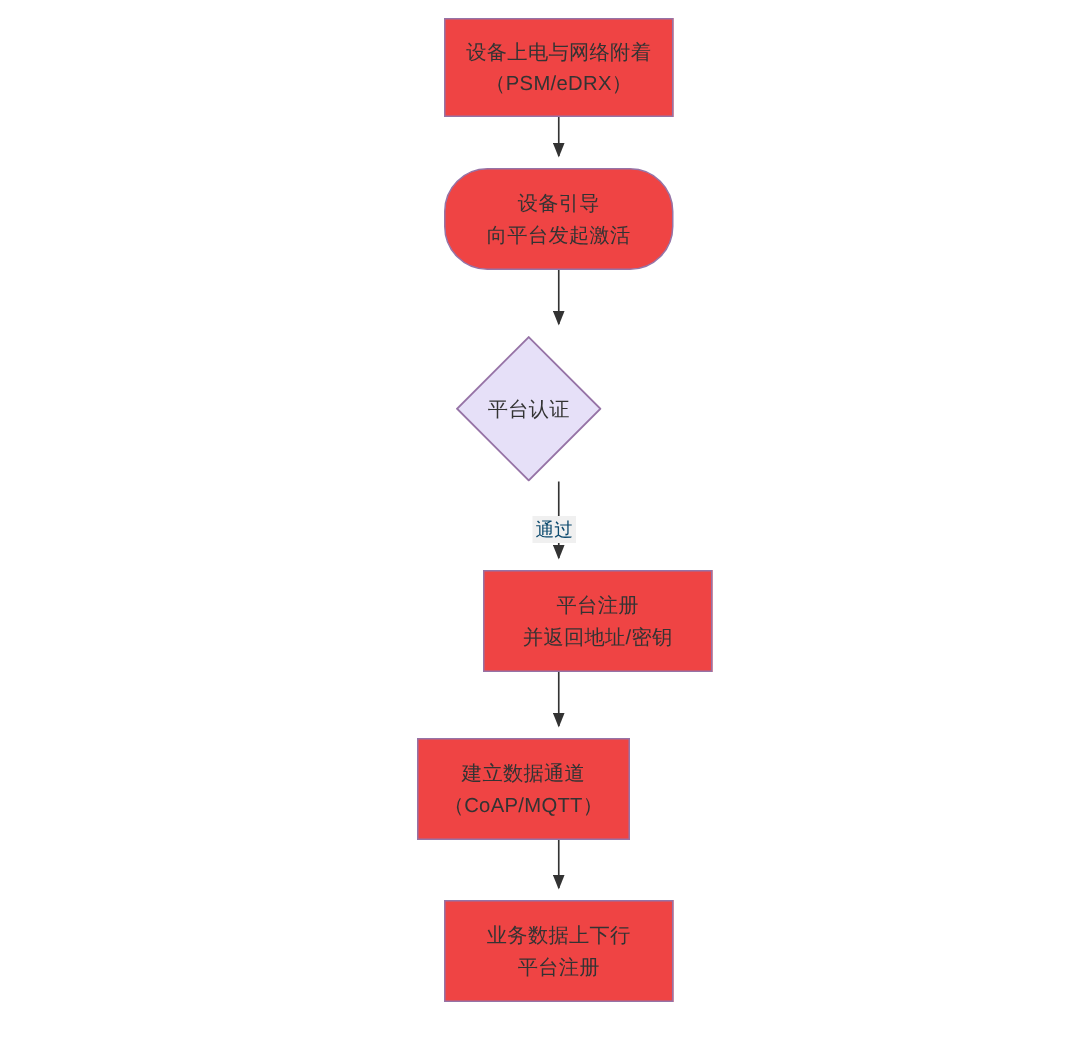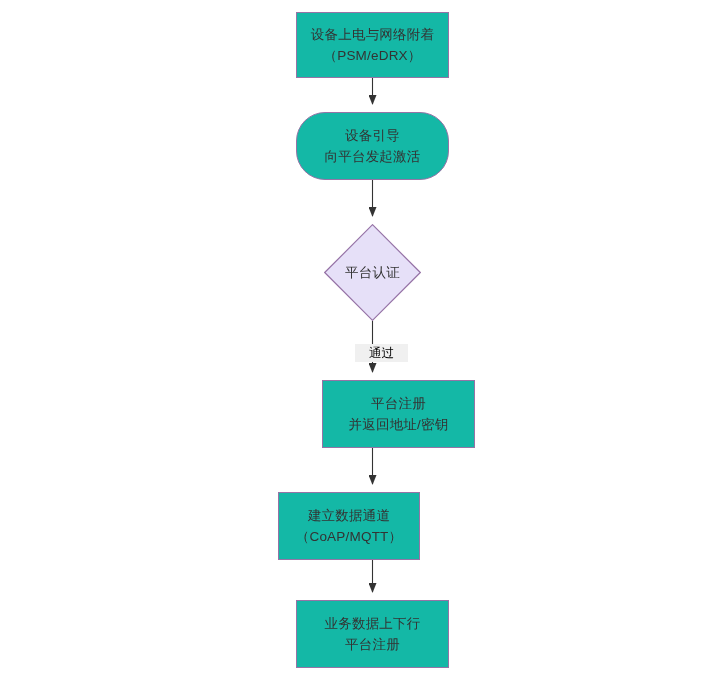--- a/index.html
+++ b/index.html
@@ -29,21 +29,21 @@
   }
   .node {
     position: absolute;
     box-sizing: border-box;
     display: flex;
     align-items: center;
     justify-content: center;
     text-align: center;
   }
   .node-process {
-    background: #14b8a6;
+    background: #ef4444;
     border: 1px solid #9673a6;
   }
   .node-label {
     color: #333333;
     font-size: 13.5px;
     line-height: 21px;
     white-space: pre-line;
     letter-spacing: 0.2px;
   }
   .node-decision {
@@ -61,24 +61,24 @@
     position: relative;
     z-index: 2;
     color: #333333;
     font-size: 13.5px;
     line-height: 21px;
     letter-spacing: 0.2px;
   }
   .edge-label {
     position: absolute;
     background: #f0f0f0;
-    color: #000000;
+    color: #0c4a6e;
     font-size: 12.5px;
     line-height: 16px;
-    padding: 1px 14px;
+    padding: 1px 2px;
     white-space: nowrap;
   }
 </style>
 </head>
 <body>
 
 <div id="flowchart-canvas">
 
   <svg class="edge-layer" viewBox="0 0 726 700">
     <defs>
@@ -111,21 +111,21 @@
   <div class="node node-process" style="left:296px; top:12px; width:153px; height:66px;">
     <span class="node-label">设备上电与网络附着
 （PSM/eDRX）</span>
   </div>
 
   <div class="node node-process" style="left:296px; top:112px; width:153px; height:68px;border-radius:29px;">
     <span class="node-label">设备引导
 向平台发起激活</span>
   </div>
 
-  <div class="node node-decision" style="left:324px; top:224px; width:97px; height:97px;">
+  <div class="node node-decision" style="left:304px; top:224px; width:97px; height:97px;">
     <svg class="decision-shape" viewBox="0 0 97 97" preserveAspectRatio="none">
       <polygon points="48.5,0.7 96.3,48.5 48.5,96.3 0.7,48.5" fill="#e6e0f8" stroke="#9673a6" stroke-width="1.2"></polygon>
     </svg>
     <span class="decision-label">平台认证</span>
   </div>
 
   <div class="edge-label" style="left:355px; top:344px;">通过</div>
 
   <div class="node node-process" style="left:296px; top:380px; width:153px; height:68px;margin-left:26px;">
     <span class="node-label">平台注册

